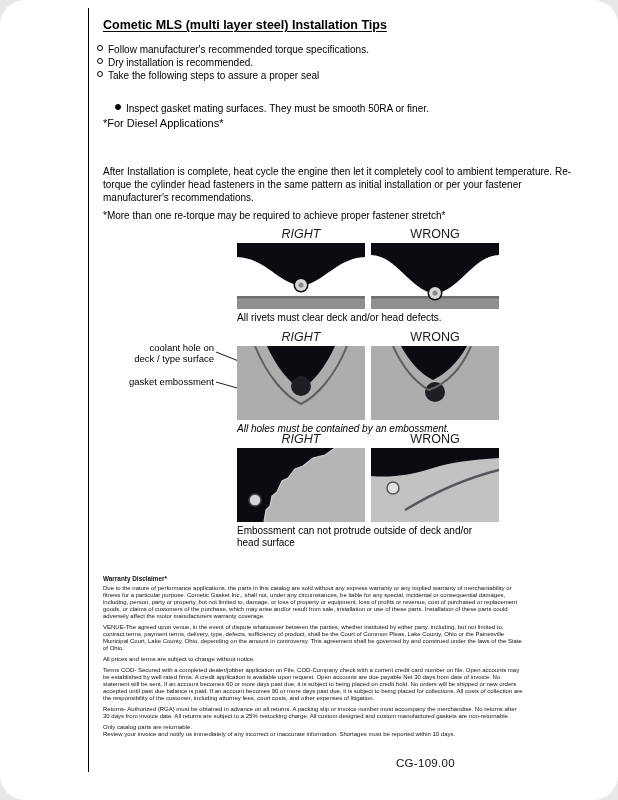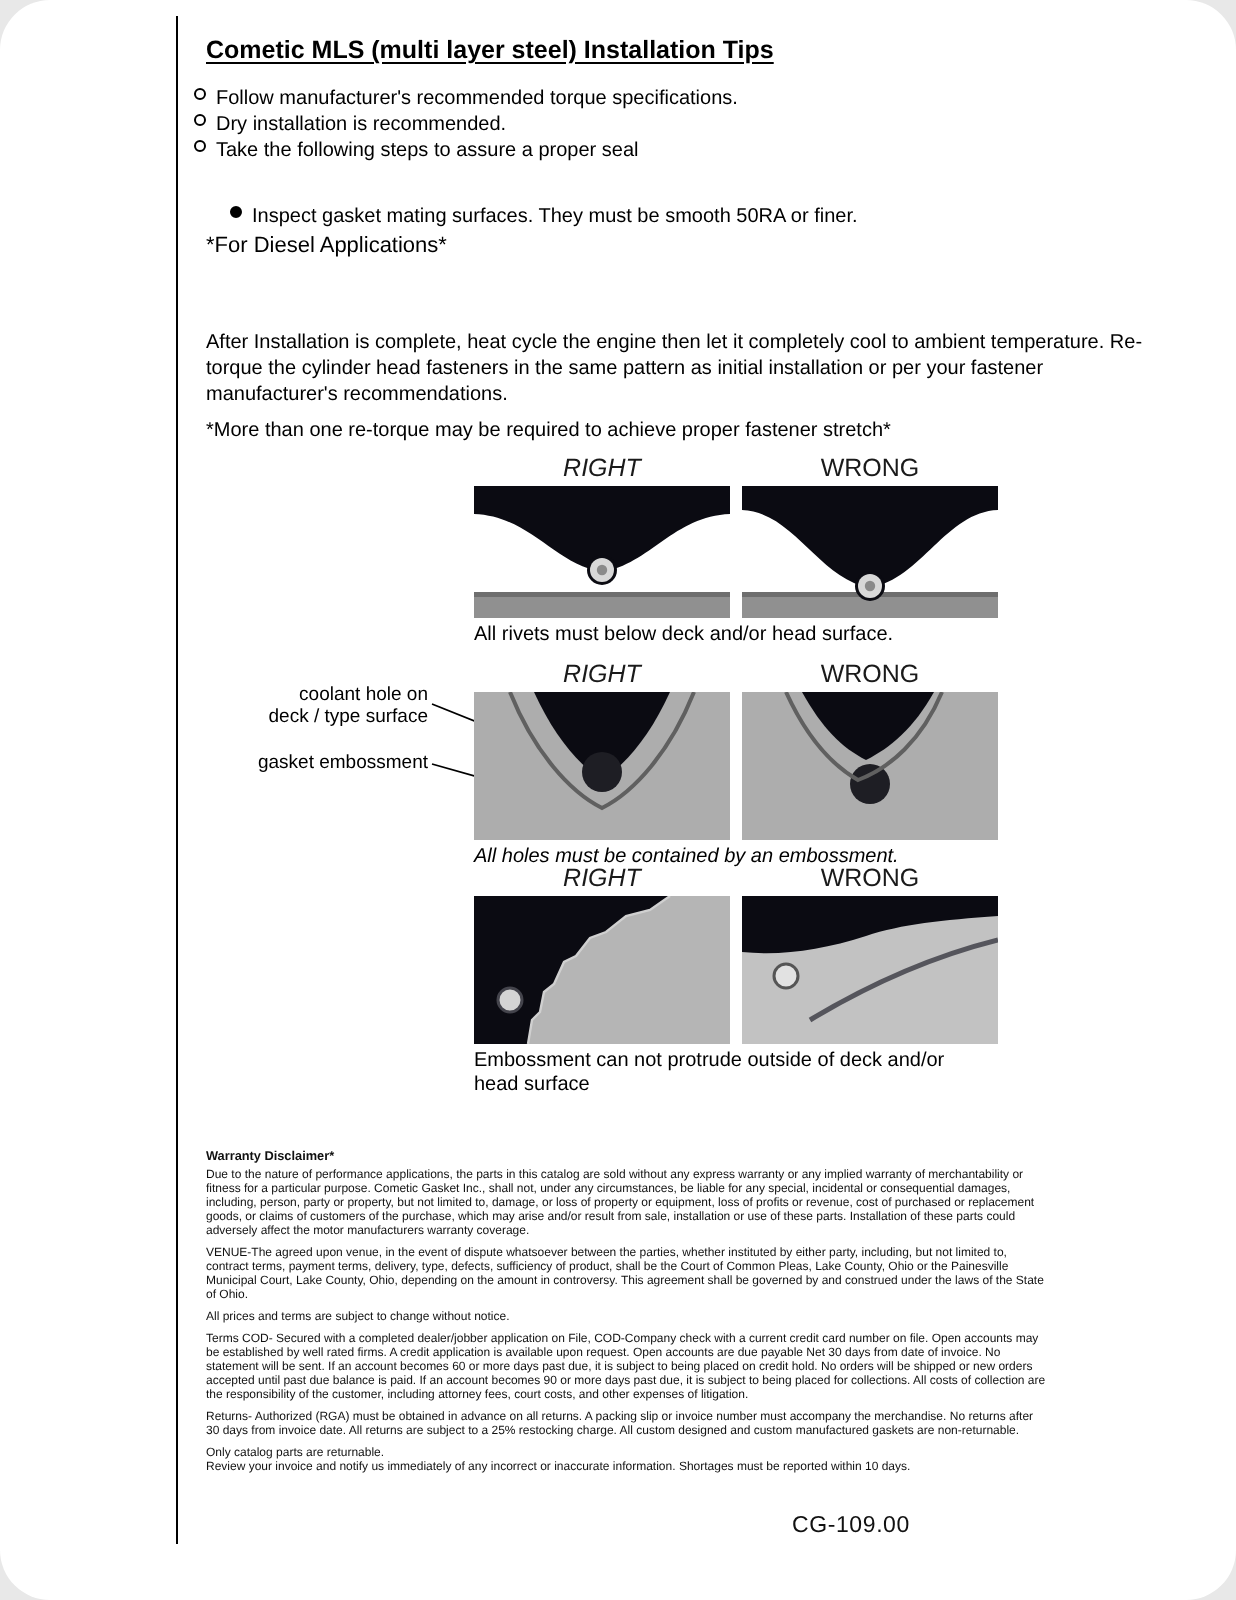--- a/index.html
+++ b/index.html
@@ -93,21 +93,21 @@
     <svg viewBox="0 0 128 66" preserveAspectRatio="none">
       <rect width="128" height="66" fill="#ffffff"></rect>
       <rect x="0" y="53" width="128" height="13" fill="#909090"></rect>
       <rect x="0" y="53" width="128" height="2.5" fill="#6e6e6e"></rect>
       <path d="M0 0 H128 V12 C102 13 90 46 64 51 C38 46 26 13 0 12 Z" fill="#0b0b12"></path>
       <circle cx="64" cy="50" r="7.5" fill="#0b0b12"></circle>
       <circle cx="64" cy="50" r="6" fill="#d8d8d8"></circle>
       <circle cx="64" cy="50" r="2.6" fill="#8a8a8a"></circle>
     </svg>
   </div>
-  <div class="abs caption cap1">All rivets must below deck and/or head surface.</div>
+  <div class="abs caption cap1">All rivets must clear deck and/or head defects.</div>
 
   <div class="abs colhdr col-l hrow2">RIGHT</div>
   <div class="abs colhdr col-r hrow2">WRONG</div>
 
   <div class="abs ptrlabel lbl-coolant">
     <div>coolant hole on</div>
     <div>deck / type surface</div>
   </div>
   <div class="abs ptrlabel lbl-emboss">gasket embossment</div>
 

